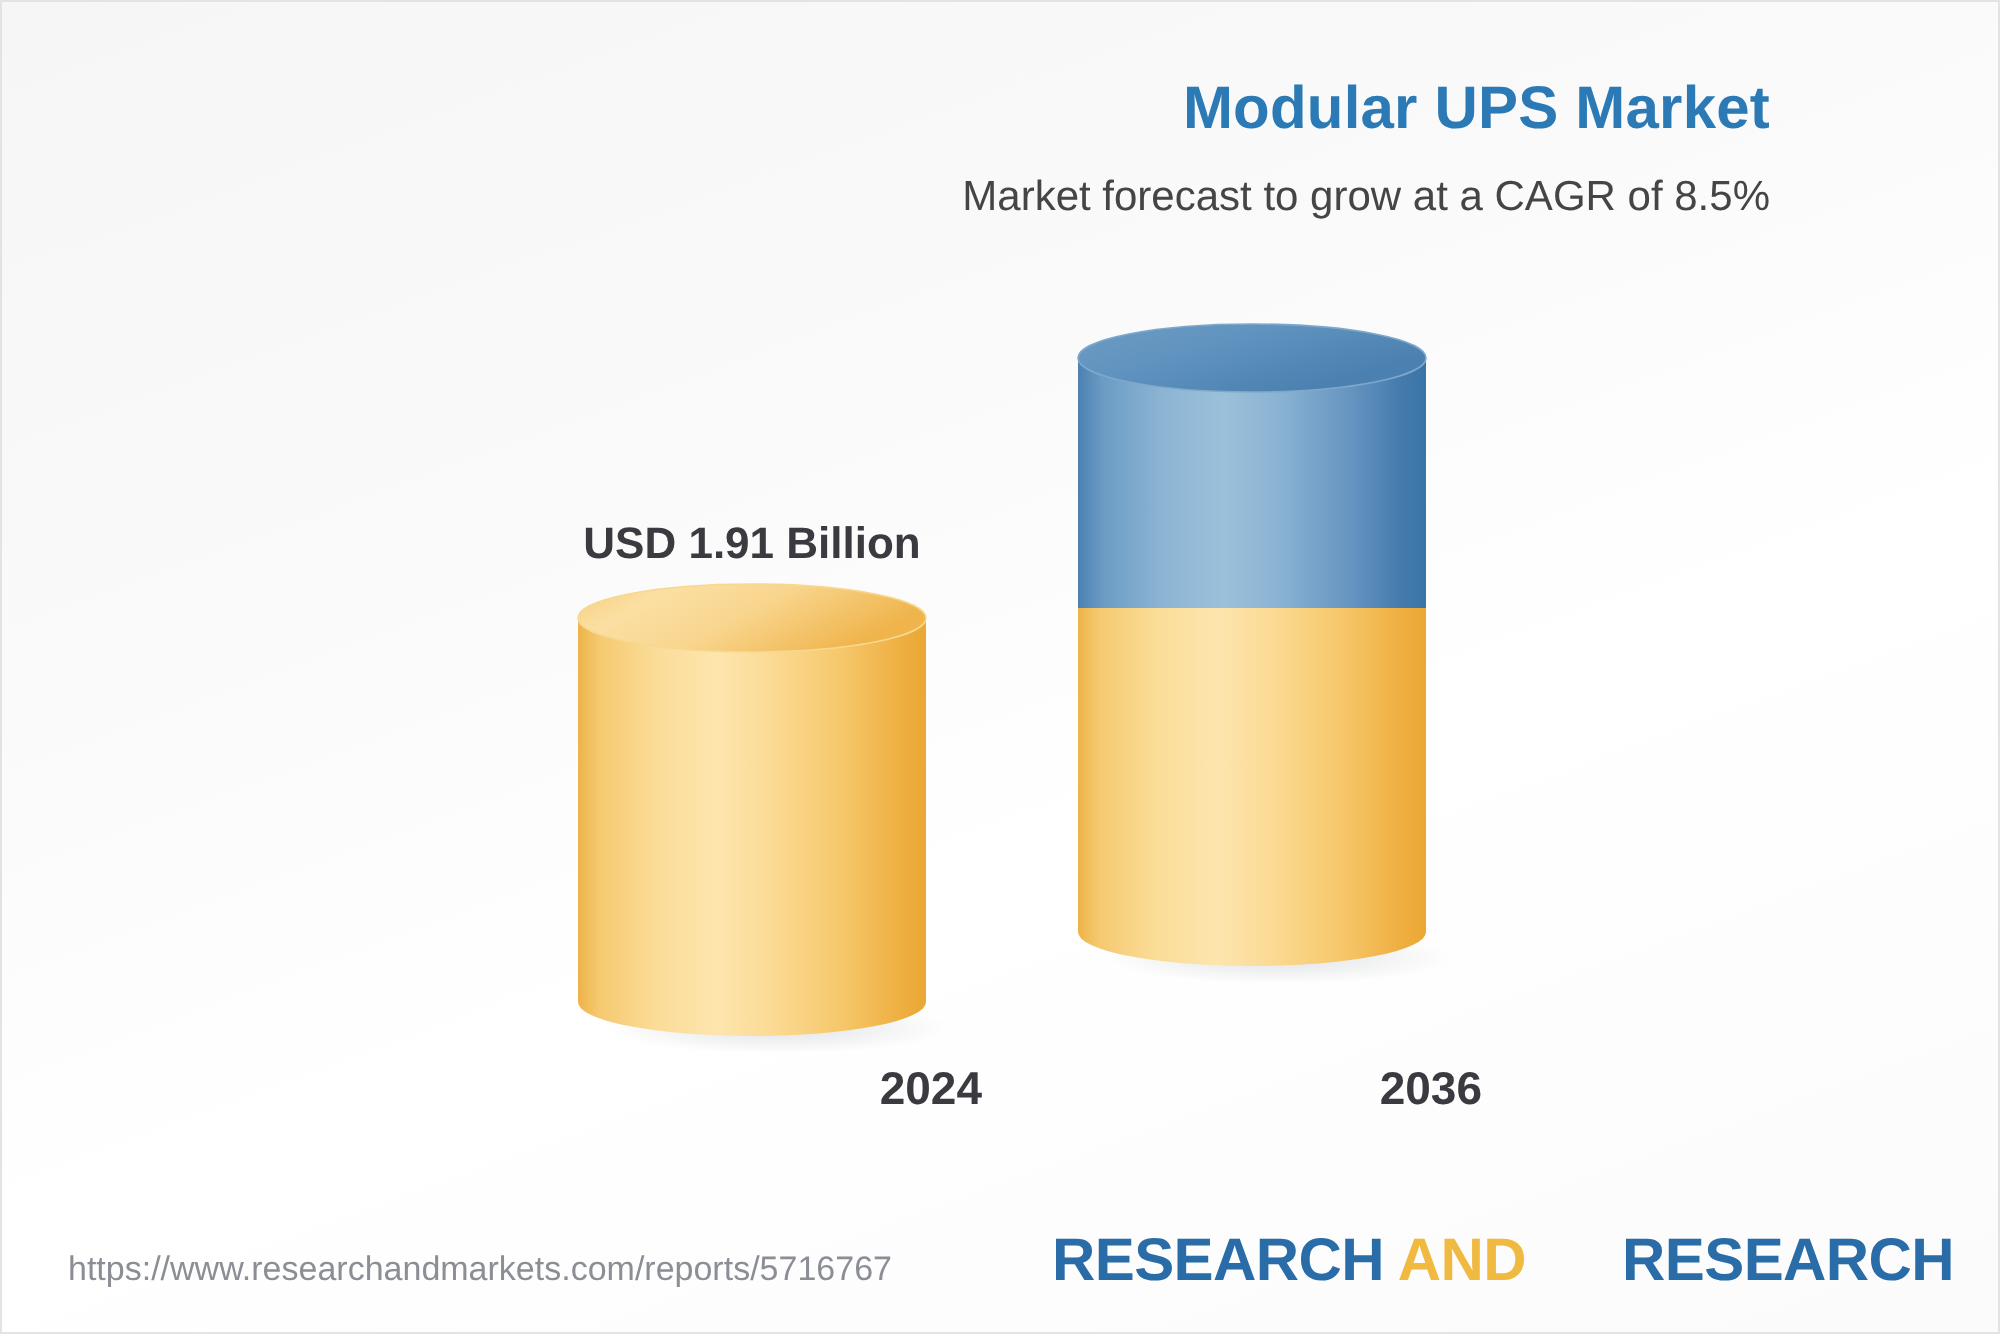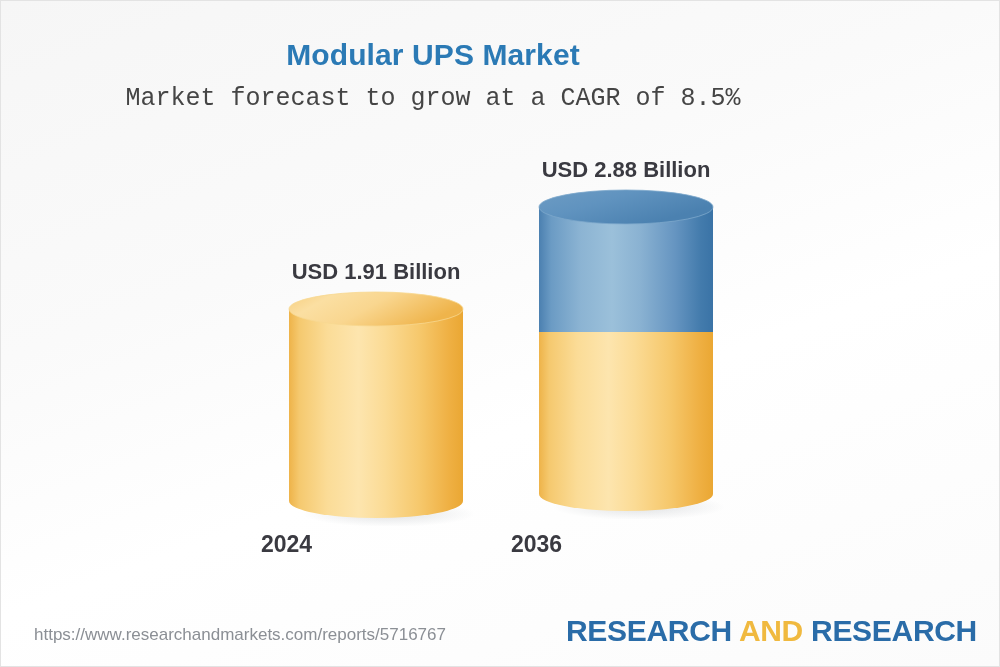--- a/index.html
+++ b/index.html
@@ -22,38 +22,38 @@
     border: 1px solid #e3e3e3;
     background: linear-gradient(160deg, #f6f6f6 0%, #fafafa 35%, #ffffff 60%, #fbfbfb 100%);
   }
 
   
   .header {
     position: absolute;
     left: 0;
     top: 34px;
     width: 864px;
-    text-align: center;
+    text-align: right;
+    padding-left: 20px;
   }
   .chart-title {
     font-size: 30px;
     font-weight: bold;
     color: #2b7ab5;
     letter-spacing: 0.1px;
     line-height: 40px;
     margin: 0;
   }
   .chart-subtitle {
-    font-size: 25px;
+    font-size: 21px;
     font-weight: normal;
     color: #454545;
     line-height: 34px;
     margin: 0;
     padding-top: 7px;
-    font-family: Liberation Mono, monospace;
   }
 
   
   .plot {
     position: absolute;
     left: 0;
     top: 0;
     width: 1000px;
     height: 667px;
   }
@@ -76,21 +76,21 @@
 
   .cyl-wrap {
     position: relative;
     margin: 0 auto;
   }
   .cyl-wrap svg { display: block; }
 
   .year-label {
     position: absolute;
     width: 230px;
-    text-align: left;
+    text-align: right;
     top: 528px;
     font-size: 23px;
     font-weight: bold;
     color: #3a3a41;
     line-height: 30px;
   }
   .year-label.y2024 { left: 260px; }
   .year-label.y2029 { left: 510px; }
 
   
@@ -109,21 +109,21 @@
     bottom: 18px;
     text-align: right;
   }
   .logo-main {
     font-size: 30px;
     font-weight: bold;
     letter-spacing: -0.3px;
     line-height: 34px;
     white-space: nowrap;
   }
-  .logo-main .lg-blue { color: #2a6ca8; }
+  .logo-main .lg-blue { color: #2a6ca8; margin-left: 40px; }
   .logo-main .lg-gold { color: #f0b93f; }
   .logo-tag {
     font-size: 13.4px;
     font-weight: bold;
     color: #2a6ca8;
     letter-spacing: 0.42px;
     line-height: 18px;
     white-space: nowrap;
     padding-top: 1px;
   }
@@ -175,21 +175,20 @@
           <path d="M 28 23 L 28 215 A 87 17 0 0 0 202 215 L 202 23 Z" fill="url(#goldBody)"></path>
 
           <ellipse cx="115" cy="23" rx="87" ry="17" fill="url(#goldCap)"></ellipse>
 
           <ellipse cx="115" cy="23" rx="87" ry="17" fill="none" stroke="#f7d891" stroke-width="0.8"></ellipse>
         </svg>
       </div>
     </div>
 
     <div class="bar-group g2029">
-      <div class="value-label">USD 2.88 Billion</div>
       <div class="cyl-wrap">
         <svg width="230" height="335" viewBox="0 0 230 335" aria-hidden="true">
           <defs>
             <linearGradient id="goldBody2" x1="0" y1="0" x2="1" y2="0">
               <stop offset="0%" stop-color="#eeb349"></stop>
               <stop offset="6%" stop-color="#f5c96f"></stop>
               <stop offset="22%" stop-color="#fbdc97"></stop>
               <stop offset="40%" stop-color="#fde5ae"></stop>
               <stop offset="55%" stop-color="#fbdb95"></stop>
               <stop offset="75%" stop-color="#f6c86c"></stop>

